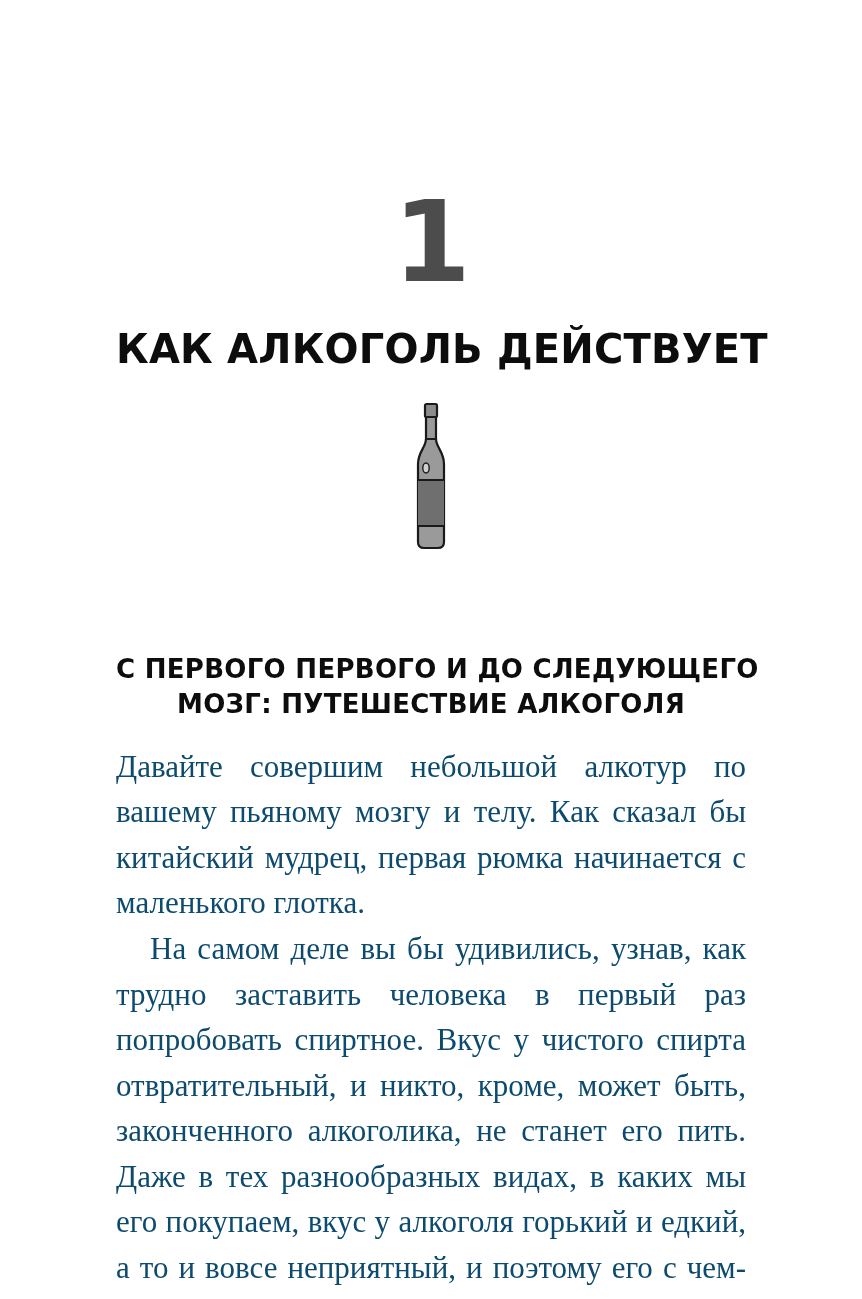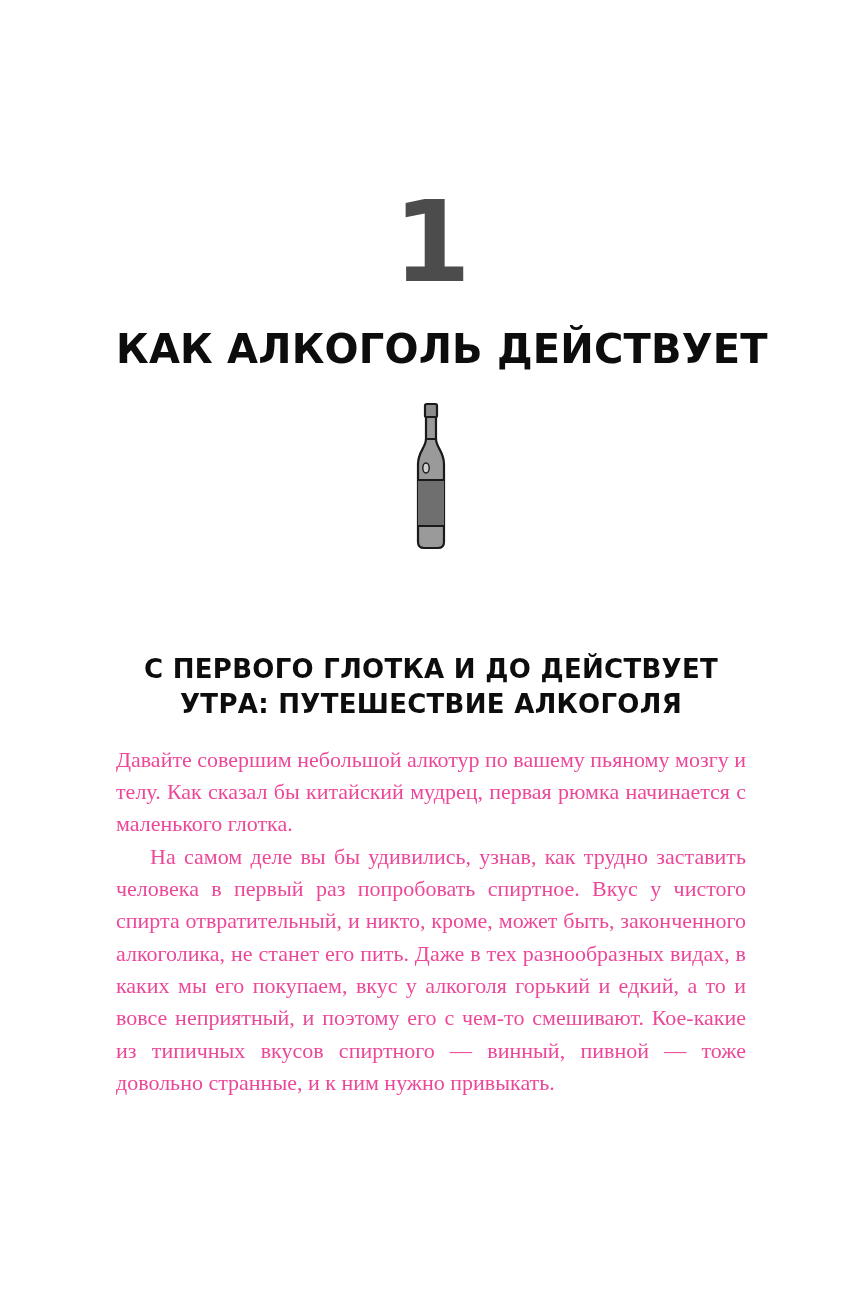--- a/index.html
+++ b/index.html
@@ -74,26 +74,26 @@
     white-space: nowrap;
   }
 
   
   .body-text {
     margin-top: 20px;
   }
   .body-text p {
     margin: 0;
     font-family: "Liberation Serif", serif;
-    font-size: 22px;
+    font-size: 31px;
     line-height: 1.47;
     text-align: justify;
     text-align-last: left;
     text-indent: 34px;
-    color: #ec4899;
+    color: #0c4a6e;
     hyphens: manual;
   }
   .body-text p.first {
     text-indent: 0;
   }
 </style>
 </head>
 <body>
 
 <div class="page">
@@ -115,22 +115,22 @@
 
       <rect x="17" y="78" width="26" height="46" fill="#6f6f6f"></rect>
       <line x1="17" y1="78" x2="43" y2="78" stroke="#1a1a1a" stroke-width="2"></line>
       <line x1="17" y1="124" x2="43" y2="124" stroke="#1a1a1a" stroke-width="2"></line>
 
       <ellipse cx="25" cy="66" rx="3.2" ry="5" fill="#cfcfcf" stroke="#1a1a1a" stroke-width="1.4"></ellipse>
     </svg>
   </div>
 
   <h2 class="section-heading">
-    <span class="line">С ПЕРВОГО ГЛОТКА И ДО ДЕЙСТВУЕТ</span>
-    <span class="line">УТРА: ПУТЕШЕСТВИЕ АЛКОГОЛЯ</span>
+    <span class="line">С ПЕРВОГО ПЕРВОГО И ДО СЛЕДУЮЩЕГО</span>
+    <span class="line">МОЗГ: ПУТЕШЕСТВИЕ АЛКОГОЛЯ</span>
   </h2>
 
   <div class="body-text">
     <p class="first">Давайте совершим небольшой алкотур по вашему пьяному мозгу и телу. Как сказал бы китайский мудрец, первая рюмка начинается с маленького глотка.</p>
     <p>На самом деле вы бы удивились, узнав, как трудно заставить человека в первый раз попробовать спиртное. Вкус у чистого спирта отвратительный, и никто, кроме, может быть, законченного алкоголика, не станет его пить. Даже в тех разнообразных видах, в каких мы его покупаем, вкус у алкоголя горький и едкий, а то и вовсе неприятный, и поэтому его с чем-то смешивают. Кое-какие из типичных вкусов спиртного — винный, пивной — тоже довольно странные, и к ним нужно привыкать.</p>
   </div>
 
 </div>
 
 </body></html>

